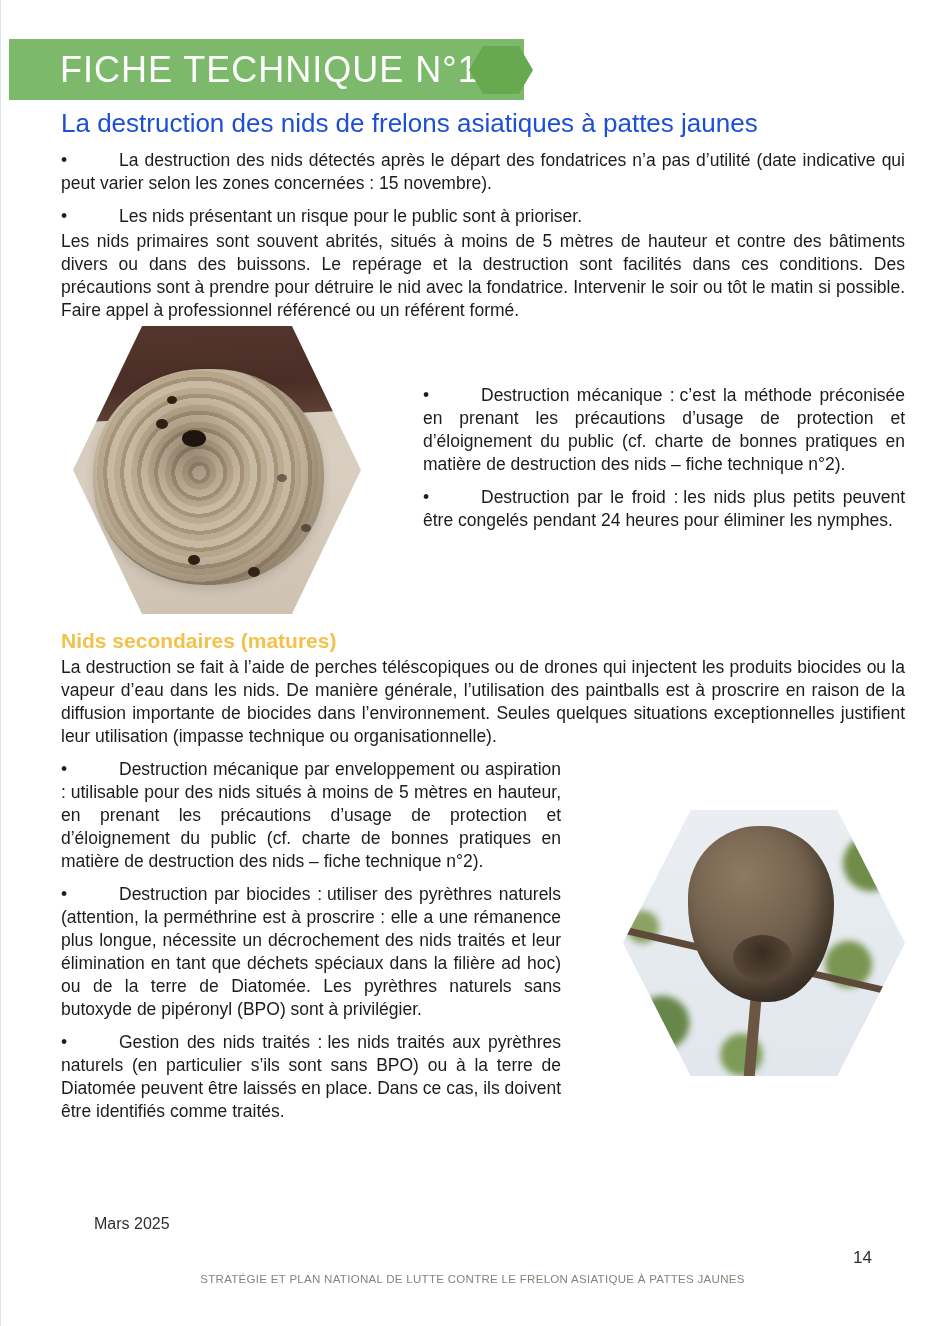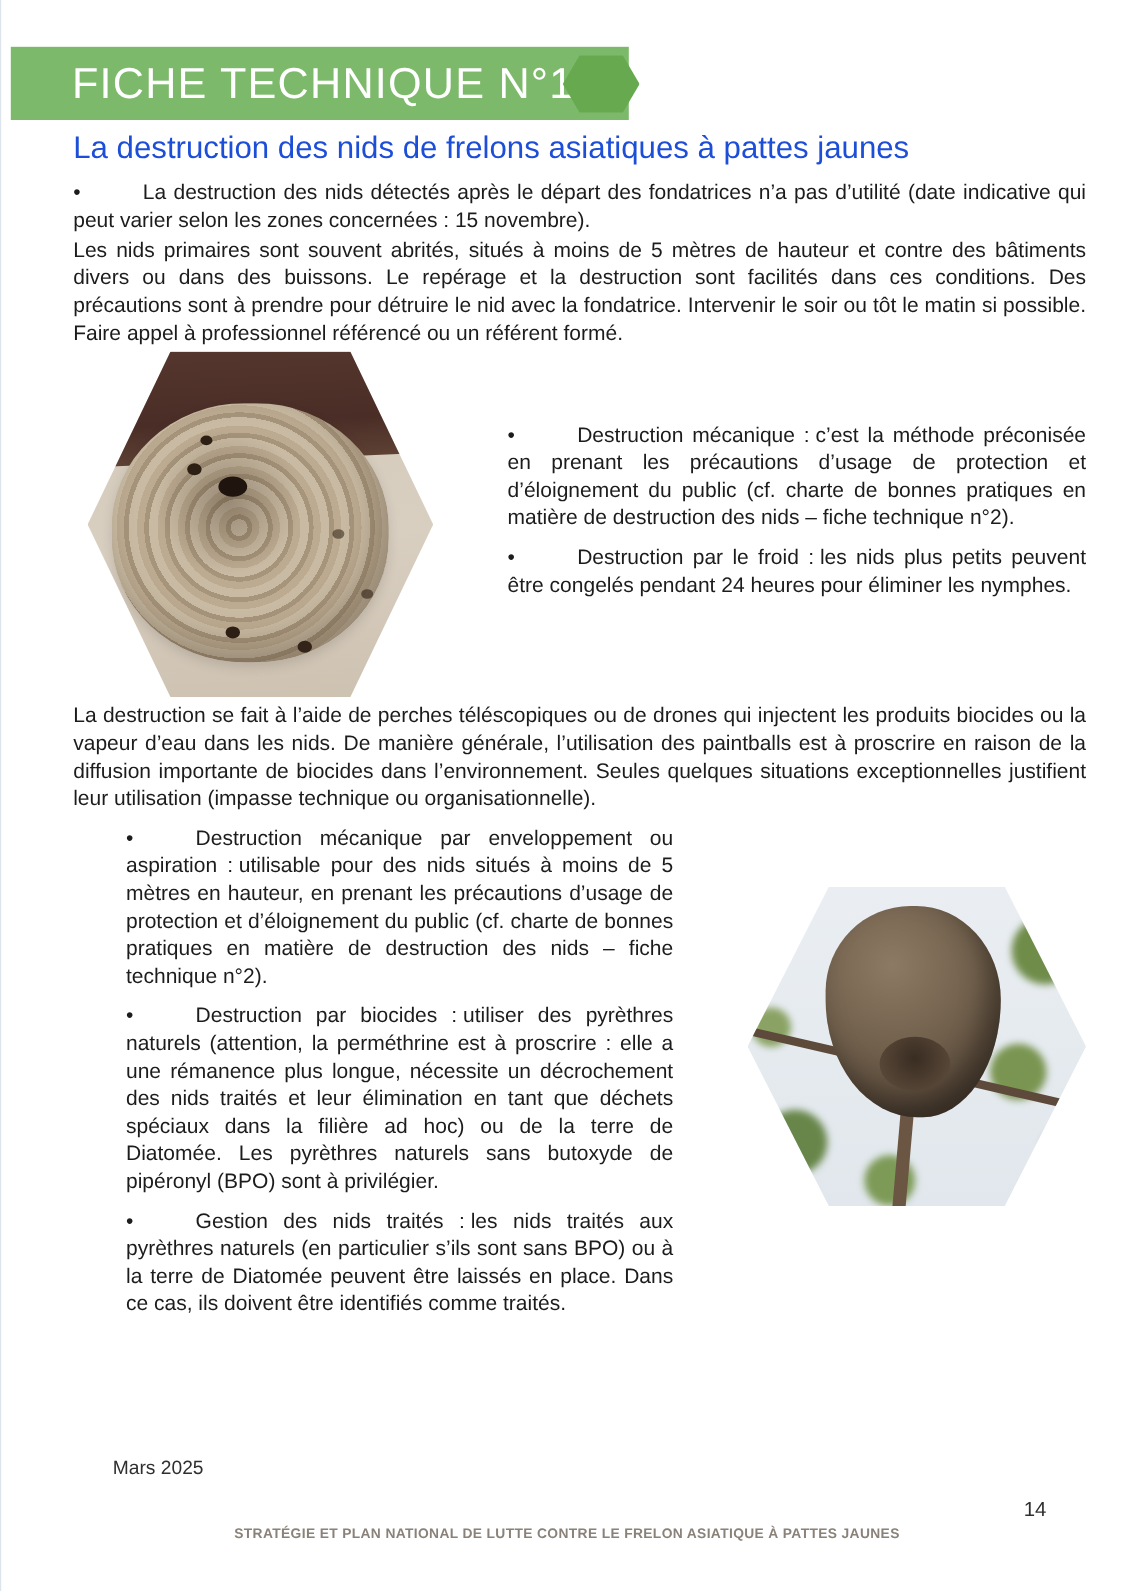--- a/index.html
+++ b/index.html
@@ -37,21 +37,21 @@
   .h-black { margin-top:18px; font-size:19px; font-weight:bold; color:#141414; }
   .h-yellow { margin-top:12px; font-size:21px; line-height:26px; font-weight:bold; color:#f2c24a; }
   p.intro { margin-top:2px; text-align:justify; }
   p.bullet { margin-top:10px; text-align:justify; }
   .dot { display:inline-block; width:58px; }
   .lead { font-weight:normal; margin-right:0.28em; }
 
   .row1 { display:flex; margin-top:4px; height:290px; }
   .col-r { margin-left:62px; padding-top:48px; width:487px; }
   .row2 { display:flex; margin-top:0; }
-  .col-l { width:560px;margin-left:44px; }
+  .col-l { width:560px; }
 
   
   .hex {
     position:relative; overflow:hidden; flex-shrink:0;
     clip-path:polygon(24% 0%,76% 0%,100% 50%,76% 100%,24% 100%,0% 50%);
   }
   .hexA { width:288px; height:288px; margin-left:12px;
     background:linear-gradient(175deg,#d3c9ba 0%,#d9cfc1 55%,#cdc1b0 100%); }
   .hexA .beam {
     position:absolute; top:-10px; left:-12px; width:115%; height:37%;
@@ -100,40 +100,43 @@
   .hexB .nestmouth {
     position:absolute; left:39%; top:47%; width:21%; height:17%;
     border-radius:50%;
     background:radial-gradient(circle at 50% 40%, #392c21, #574738 75%);
   }
 
   
   .footer-date { position:absolute; left:45px; top:1212px; font-size:16px; color:#2f2f2f;margin-left:48px; }
   .footer-title {
     position:absolute; left:0; right:0; top:1268px; text-align:center;
-    font-size:11.5px; font-weight:bold; letter-spacing:.3px; color:#8a8279;
+    font-size:11.5px; font-weight:normal; letter-spacing:.3px; color:#8a8279;
   }
   .page-number { position:absolute; right:72px; top:1246px; font-size:17px; color:#2f2f2f; }
 </style>
 </head>
 <body>
 
 <div class="page">
 
   <div class="banner">
     <span class="banner-title">FICHE TECHNIQUE N°1 :</span>
     <span class="banner-hex"></span>
   </div>
   <h2 class="subtitle">La destruction des nids de frelons asiatiques à pattes jaunes</h2>
 
   <div class="content">
 
 
     <p class="bullet">
       <span class="dot">•</span><span>La destruction des nids détectés après le départ des fondatrices n’a pas d’utilité (date indicative qui peut varier selon les zones concernées : 15 novembre).</span>
+    </p>
+    <p class="bullet">
+      <span class="dot">•</span><span>Les nids présentant un risque pour le public sont à prioriser.</span>
     </p>
 
     <p class="intro">Les nids primaires sont souvent abrités, situés à moins de 5 mètres de hauteur et contre des bâtiments divers ou dans des buissons. Le repérage et la destruction sont facilités dans ces conditions. Des précautions sont à prendre pour détruire le nid avec la fondatrice. Intervenir le soir ou tôt le matin si possible. Faire appel à professionnel référencé ou un référent formé.</p>
 
     <div class="row1">
       <div class="hex hexA">
         <div class="beam"></div>
         <div class="nest"></div>
         <div class="hole"></div>
         <div class="specks"></div>
@@ -141,20 +144,21 @@
       <div class="col-r">
         <p class="bullet">
           <span class="dot">•</span><span class="lead">Destruction mécanique :</span><span>c’est la méthode préconisée en prenant les précautions d’usage de protection et d’éloignement du public (cf. charte de bonnes pratiques en matière de destruction des nids – fiche technique n°2).</span>
         </p>
         <p class="bullet">
           <span class="dot">•</span><span class="lead">Destruction par le froid :</span><span>les nids plus petits peuvent être congelés pendant 24 heures pour éliminer les nymphes.</span>
         </p>
       </div>
     </div>
 
+    <h4 class="h-yellow">Nids secondaires (matures)</h4>
     <p class="intro">La destruction se fait à l’aide de perches téléscopiques ou de drones qui injectent les produits biocides ou la vapeur d’eau dans les nids. De manière générale, l’utilisation des paintballs est à proscrire en raison de la diffusion importante de biocides dans l’environnement. Seules quelques situations exceptionnelles justifient leur utilisation (impasse technique ou organisationnelle).</p>
 
     <div class="row2">
       <div class="col-l">
         <p class="bullet">
           <span class="dot">•</span><span class="lead">Destruction mécanique par enveloppement ou aspiration :</span><span>utilisable pour des nids situés à moins de 5 mètres en hauteur, en prenant les précautions d’usage de protection et d’éloignement du public (cf. charte de bonnes pratiques en matière de destruction des nids – fiche technique n°2).</span>
         </p>
         <p class="bullet">
           <span class="dot">•</span><span class="lead">Destruction par biocides :</span><span>utiliser des pyrèthres naturels (attention, la perméthrine est à proscrire : elle a une rémanence plus longue, nécessite un décrochement des nids traités et leur élimination en tant que déchets spéciaux dans la filière ad hoc) ou de la terre de Diatomée. Les pyrèthres naturels sans butoxyde de pipéronyl (BPO) sont à privilégier.</span>
         </p>

